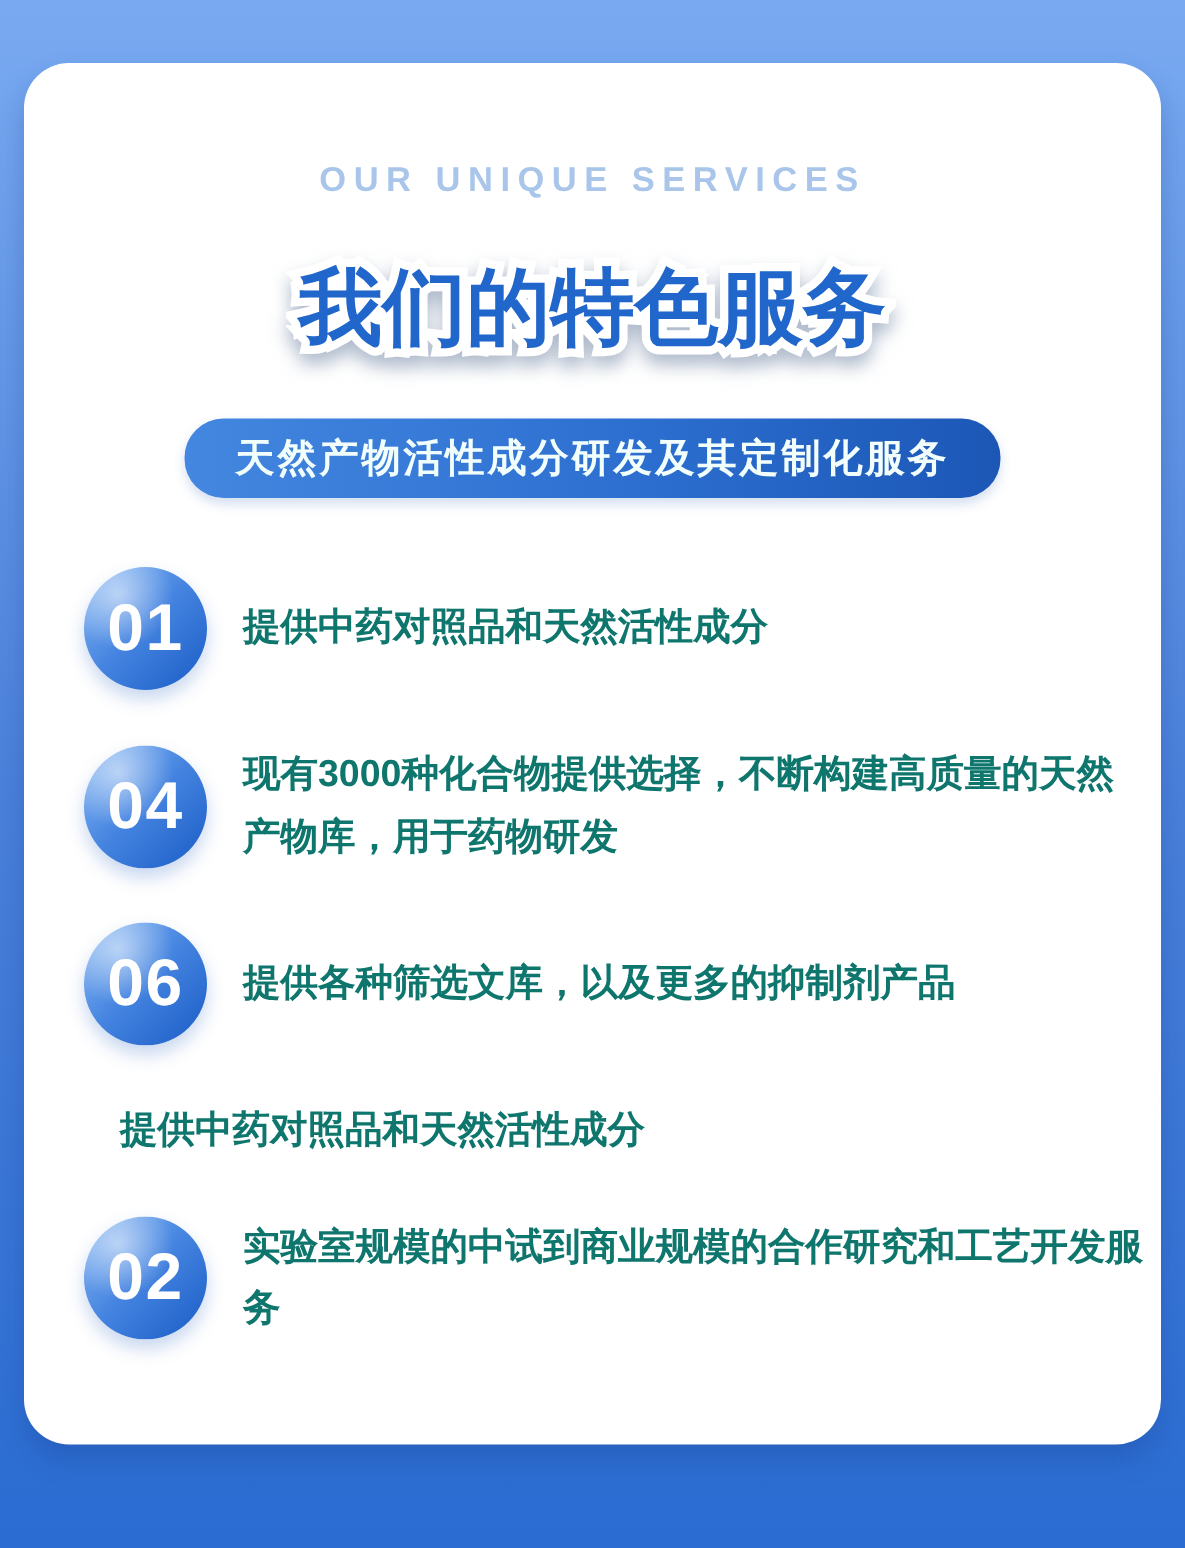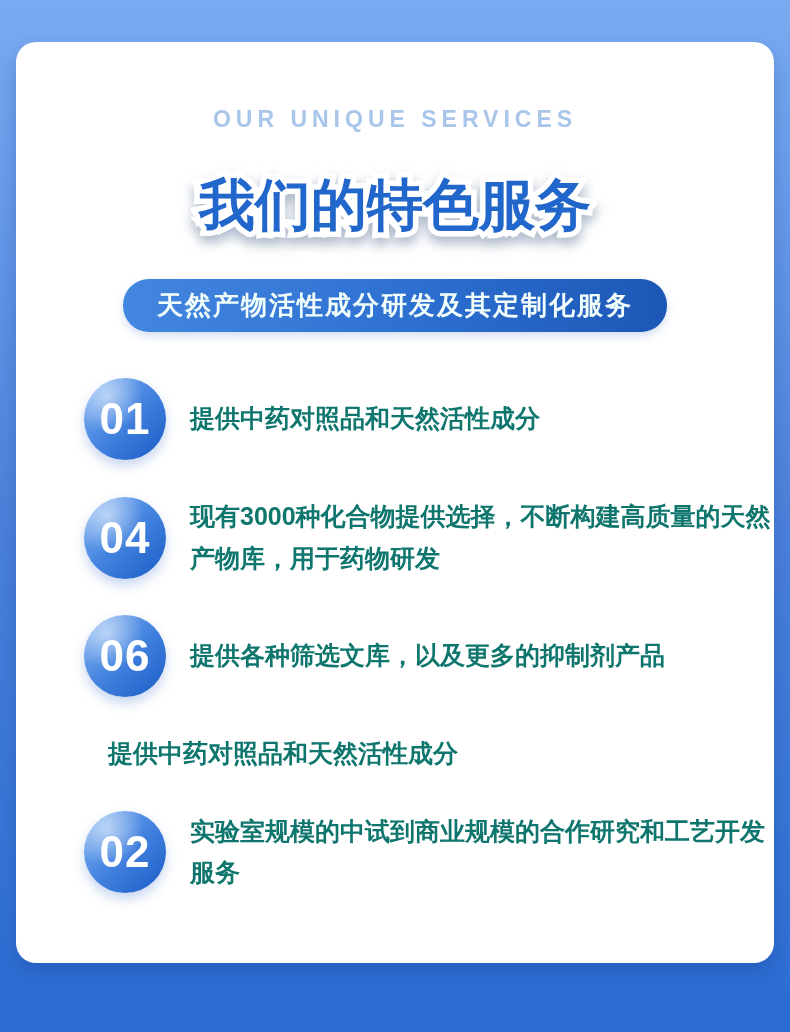--- a/index.html
+++ b/index.html
@@ -14,21 +14,21 @@
     background: linear-gradient(180deg, #79aaf1 0%, #4a80da 52%, #2a6cd2 100%);
     position: relative;
   }
   .card {
     position: absolute;
     left: 16px;
     top: 42px;
     width: 758px;
     height: 921px;
     background: #ffffff;
-    border-radius: 20px;
+    border-radius: 30px;
     box-shadow: 0 10px 18px rgba(20, 60, 140, 0.28);
     box-sizing: border-box;
   }
   .header {
     text-align: center;
   }
   .eyebrow {
     margin-top: 64px;
     font-size: 23px;
     font-weight: bold;
@@ -68,21 +68,21 @@
     border-radius: 26px;
     background: linear-gradient(90deg, #4487e0 0%, #2c6fd0 55%, #1c57b6 100%);
     color: #f2fefb;
     font-size: 26px;
     font-weight: bold;
     letter-spacing: 2px;
     box-shadow: 0 4px 8px rgba(40, 90, 180, 0.2);
   }
   .service-list {
     margin-top: 46px;
-    padding-left: 68px;
+    padding-left: 40px;
   }
   .service-row {
     display: flex;
     align-items: center;
     margin-bottom: 36px;
   }
   .num-circle {
     flex: 0 0 82px;
     width: 82px;
     height: 82px;

